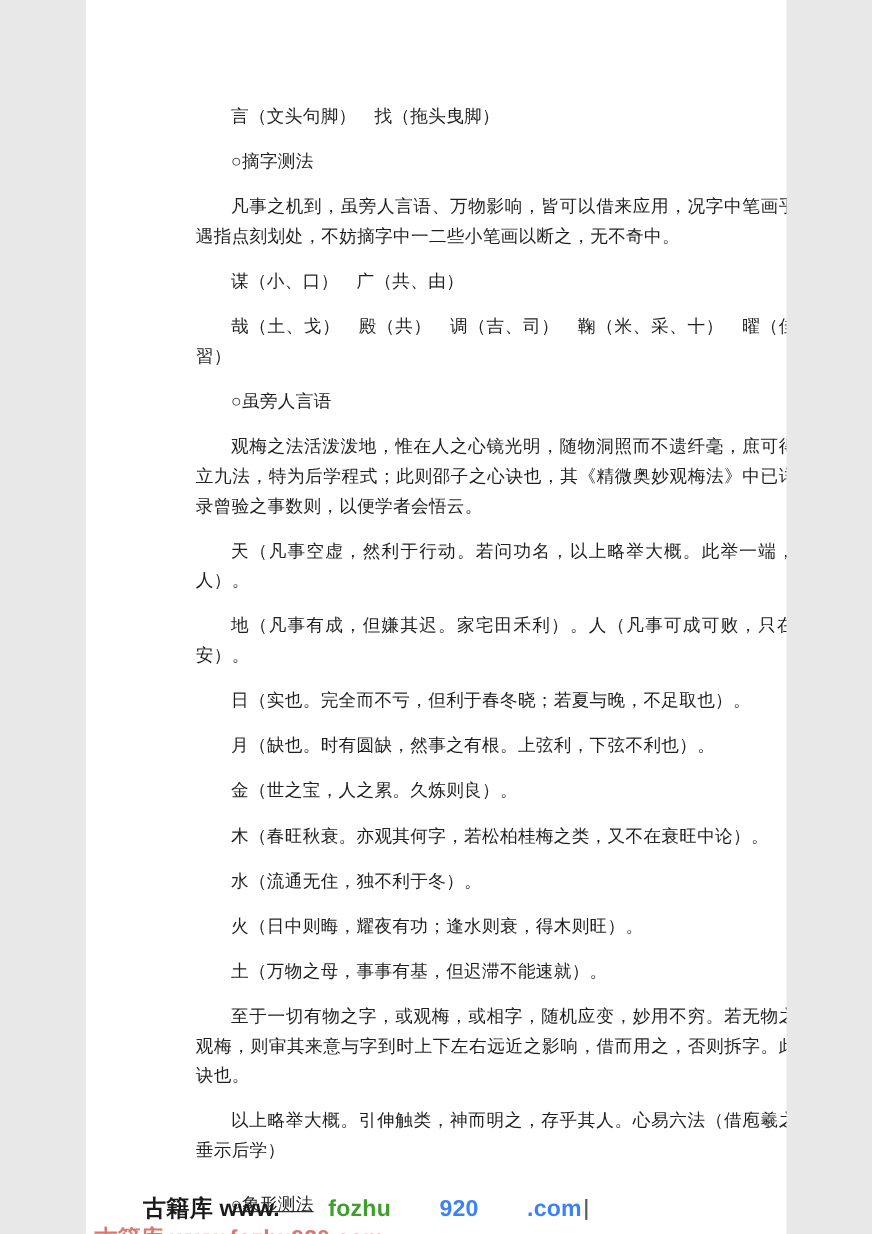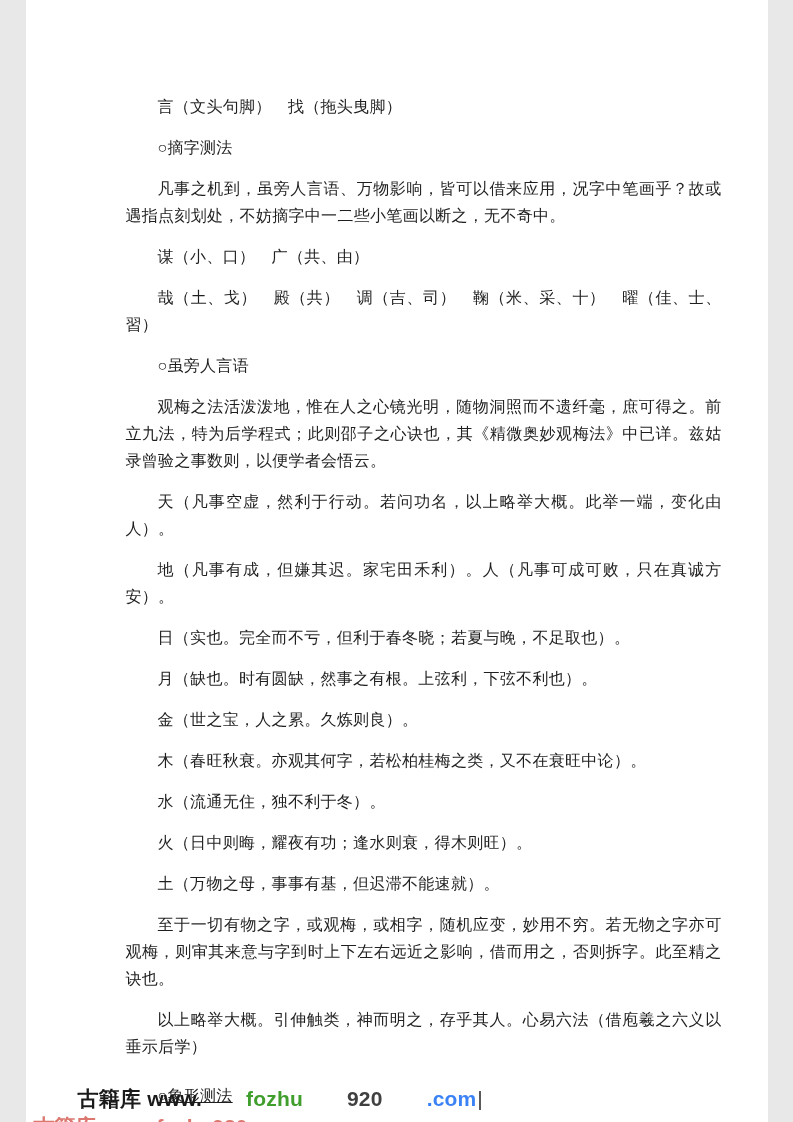--- a/index.html
+++ b/index.html
@@ -1,18 +1,18 @@
 <!DOCTYPE html>
 <html><head>
 <meta charset="utf-8">
 <style>
   html,body{margin:0;padding:0;background:#e8e8e8;}
   .page{
     position:relative;
-    width:742px;height:1122px;
+    width:637px;height:1122px;
     background:#ffffff;
     overflow:hidden;
     margin:0 auto;
     font-family:"Liberation Serif","DejaVu Serif",serif;
     color:#1f1f1f;
   }
   .content{
     position:absolute;
     left:100px;top:93px;
     width:596px;
@@ -78,18 +78,18 @@
     <p class="block">木（春旺秋衰。亦观其何字，若松柏桂梅之类，又不在衰旺中论）。</p>
     <p class="block">水（流通无住，独不利于冬）。</p>
     <p class="block">火（日中则晦，耀夜有功；逢水则衰，得木则旺）。</p>
     <p class="block">土（万物之母，事事有基，但迟滞不能速就）。</p>
     <p class="block">至于一切有物之字，或观梅，或相字，随机应变，妙用不穷。若无物之字亦可观梅，则审其来意与字到时上下左右远近之影响，借而用之，否则拆字。此至精之诀也。</p>
     <p class="block">以上略举大概。引伸触类，神而明之，存乎其人。心易六法（借庖羲之六义以垂示后学）</p>
     <p class="heading extra-gap">○象形测法</p>
   </div>
 
   <div class="watermark">
-    <span class="seg" id="wm-prefix" style="color: rgb(26, 26, 26);">古籍库 www.</span><span class="seg" id="wm-green" style="color: rgb(63, 158, 44);">fozhu</span><span class="seg" id="wm-red" style="color: #404040;">920</span><span class="seg" id="wm-suffix" style="color: #3b82f6;">.com</span><span class="crop-line"></span>
+    <span class="seg" id="wm-prefix" style="color: rgb(26, 26, 26);">古籍库 www.</span><span class="seg" id="wm-green" style="color: rgb(63, 158, 44);">fozhu</span><span class="seg" id="wm-red" style="color: #3b82f6;">920</span><span class="seg" id="wm-suffix" style="color: #3b82f6;">.com</span><span class="crop-line"></span>
   </div>
 
   <div class="watermark-clipped" id="wm-clipped" style="color: rgb(207, 74, 63);">古籍库 www.fozhu920.com</div>
 
 </div>
 
 </body></html>

